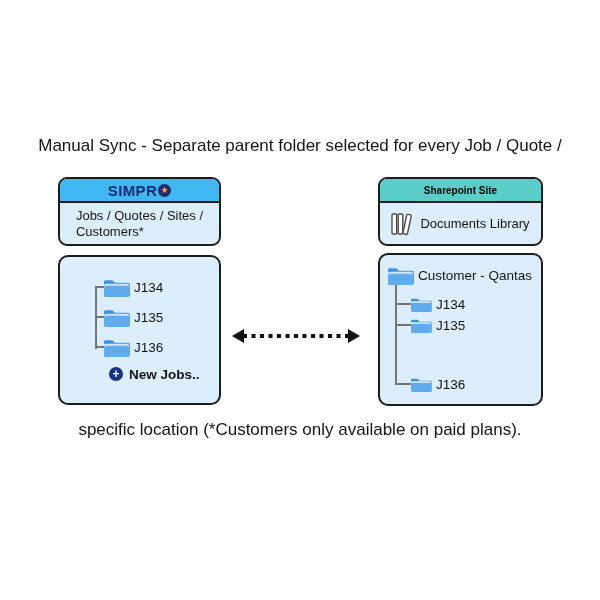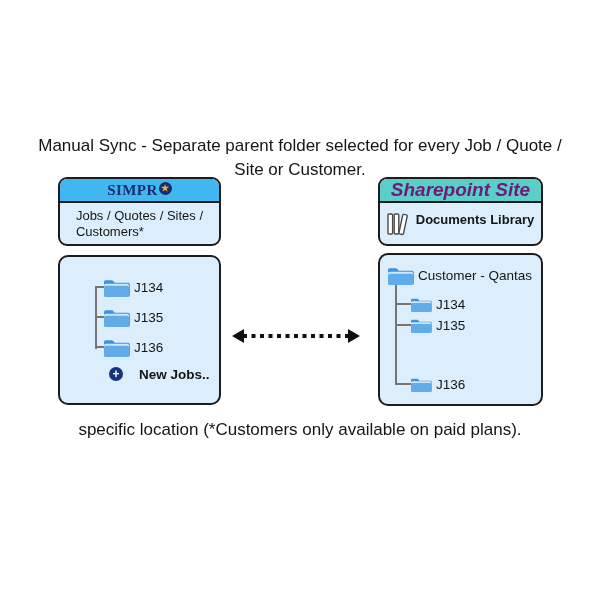--- a/index.html
+++ b/index.html
@@ -10,47 +10,46 @@
   .center-text{position:absolute;left:0;width:600px;text-align:center;font-size:17px;line-height:24px;}
   .center-text .line{white-space:nowrap;}
 
   
   .infobox{position:absolute;border:2px solid #1c1c1c;border-radius:9px;overflow:hidden;background:#DCEEFB;}
   .infobox-header{height:22px;border-bottom:2px solid #1c1c1c;display:flex;align-items:center;justify-content:center;}
   .infobox-body{height:41px;display:flex;align-items:center;justify-content:center;}
   .sub2line{text-align:left;font-size:13px;line-height:16px;}
 
   
-  .simpro-logo{display:flex;align-items:flex-start;font-weight:800;font-size:15px;letter-spacing:.4px;color:#1A2C6E;font-family:Liberation Serif, serif;}
+  .simpro-logo{display:flex;align-items:center;font-weight:800;font-size:15px;letter-spacing:.4px;color:#1A2C6E;}
   .logo-o{width:13px;height:13px;margin-left:1px;border-radius:50%;background:#1A2C6E;display:flex;align-items:center;justify-content:center;color:#F5B021;font-size:9px;line-height:1;}
 
-  .sp-header-label{font-size:19px;font-weight:700;color:#701a75;font-style:italic;}
-  .doc-lib{display:flex;gap:7px;font-size:13px;font-weight:bold;}
+  .sp-header-label{font-size:10px;font-weight:700;color:#000000;}
+  .doc-lib{display:flex;align-items:center;gap:7px;font-size:13px;}
 
   
   .panel{position:absolute;background:#DCEEFB;border:2px solid #1c1c1c;border-radius:10px;}
   .tree-v,.tree-h{position:absolute;background:#757575;}
   .tree-v{width:2px;}
   .tree-h{height:2px;}
   .row{position:absolute;display:flex;align-items:center;gap:4px;height:20px;}
   .row.small{height:18px;}
   .flabel{font-size:13.5px;font-weight:500;white-space:nowrap;}
   .plus-circle{width:14px;height:14px;border-radius:50%;background:#17357E;color:#fff;display:flex;align-items:center;justify-content:center;font-size:12px;font-weight:700;line-height:1;}
-  .newjobs-label{font-size:13.5px;font-weight:600;white-space:nowrap;margin-left:12px;}
+  .newjobs-label{font-size:13.5px;font-weight:600;white-space:nowrap;margin-left:2px;}
 
   .arrow-wrap{position:absolute;left:231px;top:327px;}
 </style>
 </head>
 <body>
 
 <div class="canvas">
 
   <div class="center-text" style="top:134px;">
     <div class="line">Manual Sync - Separate parent folder selected for every Job / Quote /</div>
-    <div class="line">Site or Customer.</div>
   </div>
 
   <div class="infobox" style="left:58px;top:177px;width:159px;">
     <div class="infobox-header" style="background:#41B7F1;">
       <div class="simpro-logo">
         <span>SIMPR</span>
         <span class="logo-o">
             <span>★</span>
           </span>
       </div>

